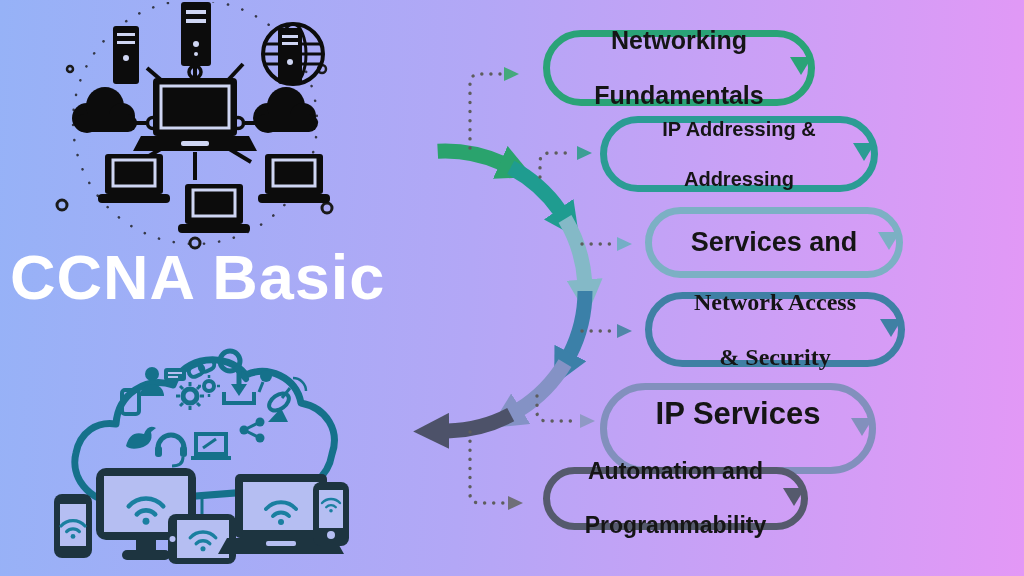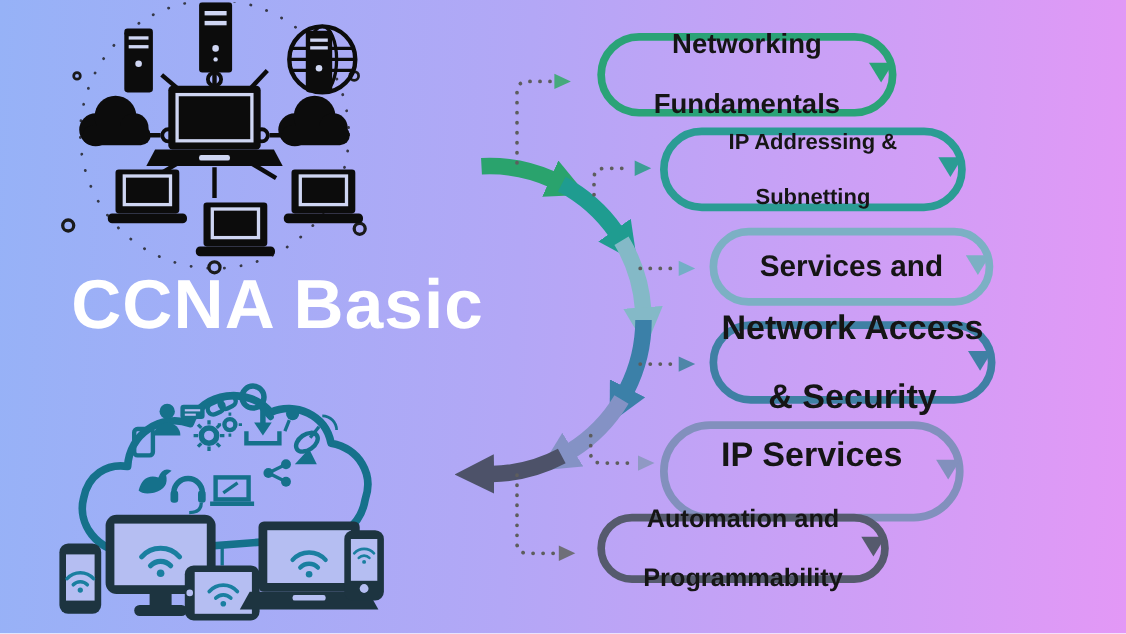--- a/index.html
+++ b/index.html
@@ -5,21 +5,21 @@
   html,body{margin:0;padding:0;}
   .poster{
     position:relative; width:1024px; height:576px; overflow:hidden;
     background:linear-gradient(93deg,#96b2f7 0%,#b3a7f6 46%,#e398f6 100%);
     font-family:"Liberation Sans","DejaVu Sans",sans-serif;
   }
   .abs{position:absolute;}
   .title{
     position:absolute; left:10px; top:244px; width:430px; margin:0;
     font-size:63px; font-weight:800; color:#ffffff; letter-spacing:1px;
-    line-height:1.05; text-align:right; white-space:nowrap;
+    line-height:1.05; text-align:left; white-space:nowrap;
   }
   .pill{
     position:absolute; box-sizing:border-box;
     border:7px solid #333; border-radius:60px;
     display:flex; flex-direction:column; justify-content:center; align-items:center;
     text-align:right; color:#151515; font-weight:800; line-height:1.1;gap:28px;
   }
   .pill span{display:block;}
   .tip{position:absolute; right:-7px; top:50%; margin-top:-13px; width:28px; height:26px;}
   svg{display:block;}
@@ -310,34 +310,34 @@
   <div class="pill" style="left: 543px; top: 30px; width: 272px; height: 76px; font-size: 25px; border-color: rgb(42, 163, 119);">
     <span>Networking</span>
     <span>Fundamentals</span>
     <svg class="tip" viewBox="0 0 28 26">
       <polygon points="3,2 25,2 14,20" style="fill: rgb(42, 163, 119);"></polygon>
     </svg>
   </div>
 
   <div class="pill" style="left: 600px; top: 116px; width: 278px; height: 76px; font-size: 20px; border-color: rgb(43, 156, 148);">
     <span>IP Addressing &amp;</span>
-    <span>Subnetting</span>
+    <span>Addressing</span>
     <svg class="tip" viewBox="0 0 28 26">
       <polygon points="3,2 25,2 14,20" style="fill: rgb(43, 156, 148);"></polygon>
     </svg>
   </div>
 
   <div class="pill" style="left: 645px; top: 207px; width: 258px; height: 71px; font-size: 27px; border-color: rgb(124, 176, 196);">
     <span>Services and</span>
     <svg class="tip" viewBox="0 0 28 26">
       <polygon points="3,2 25,2 14,20" style="fill: rgb(124, 176, 196);"></polygon>
     </svg>
   </div>
 
-  <div class="pill" style="left: 645px; top: 292px; width: 260px; height: 75px; font-size: 31px; border-color: rgb(63, 128, 164);">
+  <div class="pill" style="left: 645px; top: 292px; width: 260px; height: 75px; font-size: 24px; border-color: rgb(63, 128, 164); font-family: Liberation Serif, serif;">
     <span>Network Access</span>
     <span>&amp; Security</span>
     <svg class="tip" viewBox="0 0 28 26">
       <polygon points="3,2 25,2 14,20" style="fill: rgb(63, 128, 164);"></polygon>
     </svg>
   </div>
 
   <div class="pill" style="left: 600px; top: 383px; width: 276px; height: 91px; font-size: 31px; border-color: rgb(130, 144, 189);">
     <span>IP Services</span>
     <span></span>

